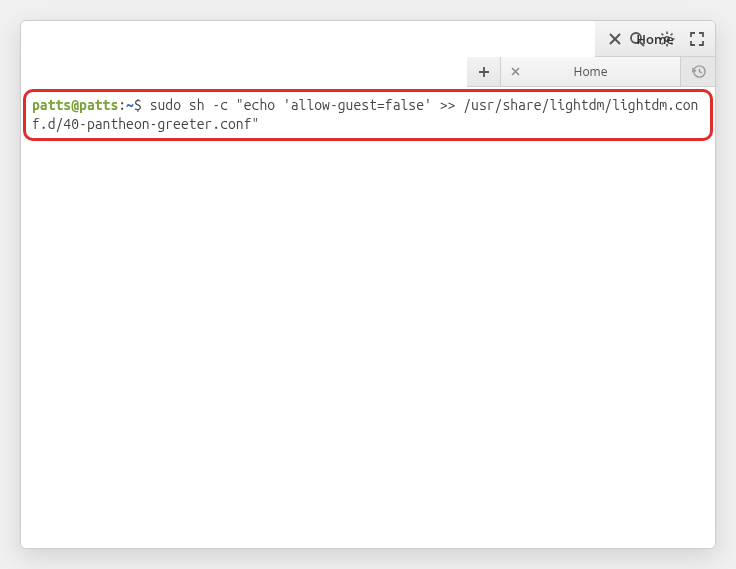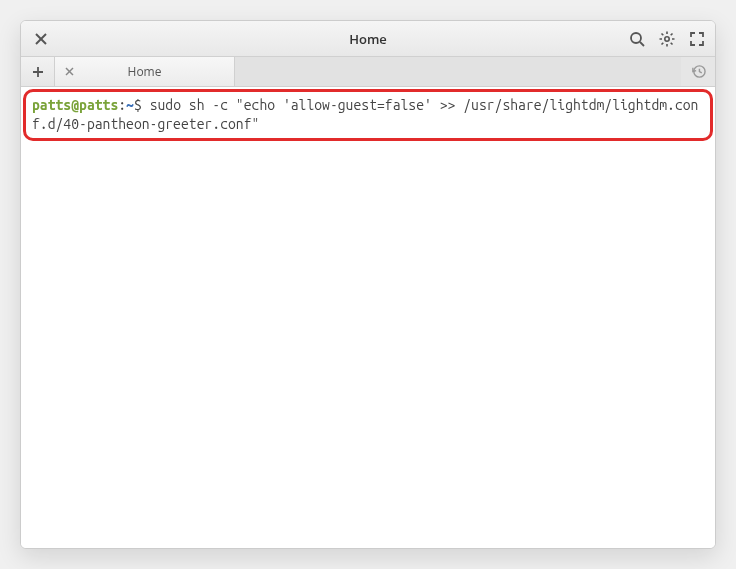--- a/index.html
+++ b/index.html
@@ -14,20 +14,21 @@
 .window {
   width: 696px;
   height: 529px;
   background: #fff;
   border: 1px solid #ccc;
   border-radius: 6px;
   box-shadow: 0 8px 24px rgba(0,0,0,0.12);
   display: flex;
   flex-direction: column;
   overflow: hidden;
+  align-items: flex-end;
 }
 .titlebar {
   height: 36px;
   background: linear-gradient(#f5f5f5, #e8e8e8);
   border-bottom: 1px solid #d0d0d0;
   display: flex;
   align-items: center;
   padding: 0 8px;
   position: relative;
 }

